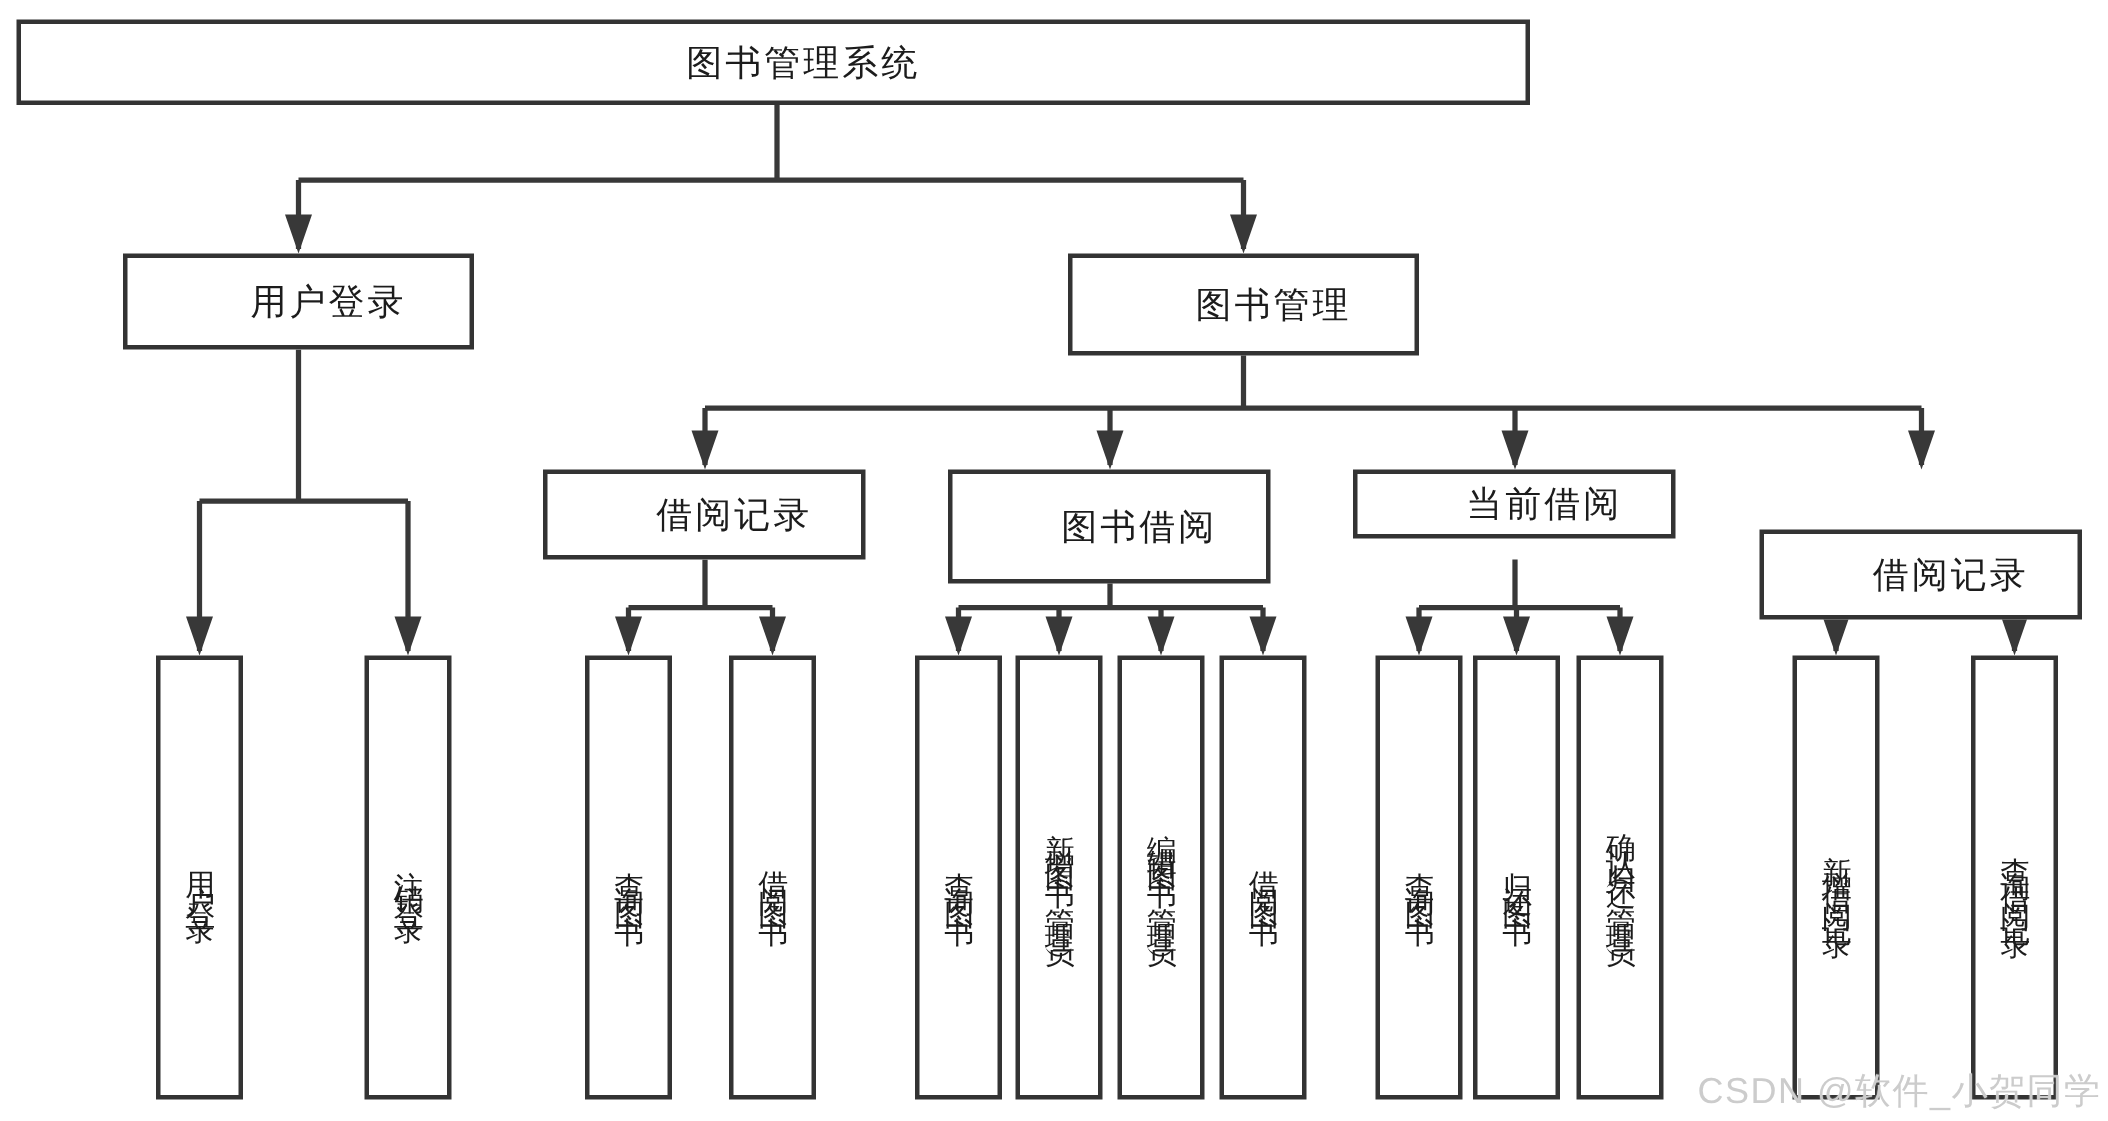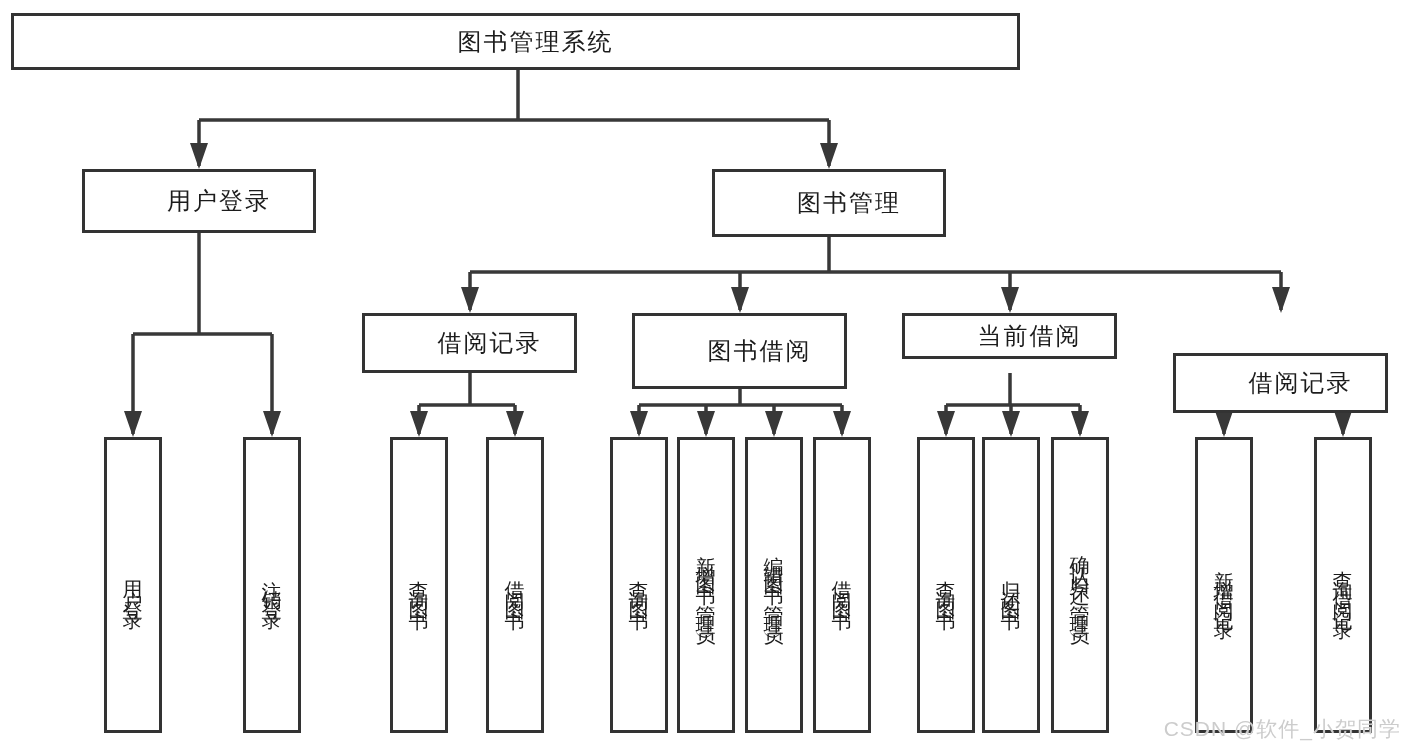--- a/index.html
+++ b/index.html
@@ -33,21 +33,21 @@
     text-orientation:mixed;
     font-size:20px;
     letter-spacing:10px;
     line-height:1;
     color:#1c1c1c;
     white-space:nowrap;
   }
   #watermark{
     position:absolute;z-index:5;
     right:4px;bottom:4px;
-    font-size:21px;
+    font-size:24px;
     color:#cccccc;
     text-shadow:0 0 1px rgba(255,255,255,0.9);
     letter-spacing:1px;
     white-space:nowrap;
   }
 </style>
 </head>
 <body>
 
 <div id="stage">

